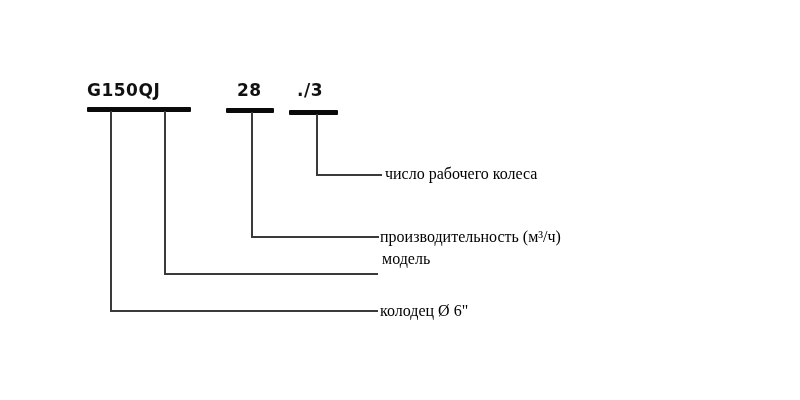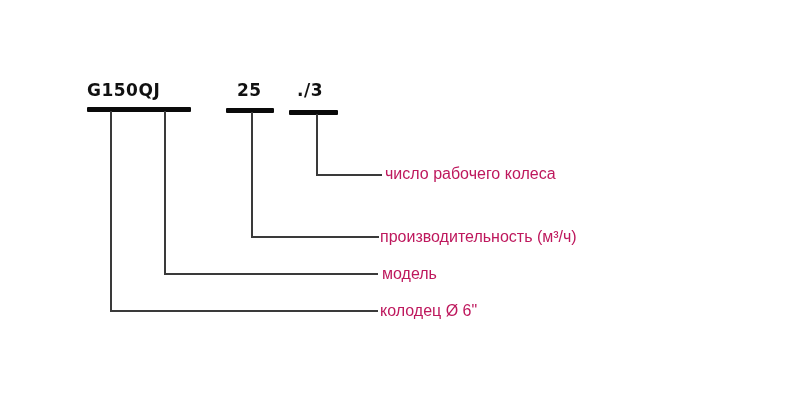--- a/index.html
+++ b/index.html
@@ -31,46 +31,46 @@
       width: 2px;
       background: #3a3a3a;
     }
     .hline {
       position: absolute;
       height: 2px;
       background: #3a3a3a;
     }
     .label {
       position: absolute;
-      font-family: Liberation Sans, sans-serif;
+      font-family: Liberation Serif, serif;
       font-size: 16px;
-      color: #be185d;
+      color: #000000;
       line-height: 20px;
       white-space: nowrap;
     }
   </style>
 </head>
 <body>
 
 <div class="code" style="left:87px; top:80px;">G150QJ</div>
-<div class="code" style="left:237px; top:80px;">25</div>
+<div class="code" style="left:237px; top:80px;">28</div>
 <div class="code" style="left:297px; top:80px;">./3</div>
 
 <div class="bar" style="left:87px; top:107px; width:104px;"></div>
 <div class="bar" style="left:226px; top:108px; width:48px;"></div>
 <div class="bar" style="left:289px; top:110px; width:49px;"></div>
 
 <div class="vline" style="left:316px; top:114px; height:62px;"></div>
 <div class="hline" style="left:316px; top:174px; width:66px;"></div>
 
 <div class="vline" style="left:251px; top:112px; height:126px;"></div>
 <div class="hline" style="left:251px; top:236px; width:128px;"></div>
 
 <div class="vline" style="left:164px; top:111px; height:164px;"></div>
 <div class="hline" style="left:164px; top:273px; width:214px;"></div>
 
 <div class="vline" style="left:110px; top:111px; height:201px;"></div>
 <div class="hline" style="left:110px; top:310px; width:268px;"></div>
 
 <div class="label" style="left:385px; top:164px;">число рабочего колеса</div>
 <div class="label" style="left:380px; top:227px;">производительность (м³/ч)</div>
-<div class="label" style="left:382px; top:264px;">модель</div>
+<div class="label" style="left:382px; top:249px;">модель</div>
 <div class="label" style="left:380px; top:301px;">колодец Ø 6"</div>
 
 </body></html>

